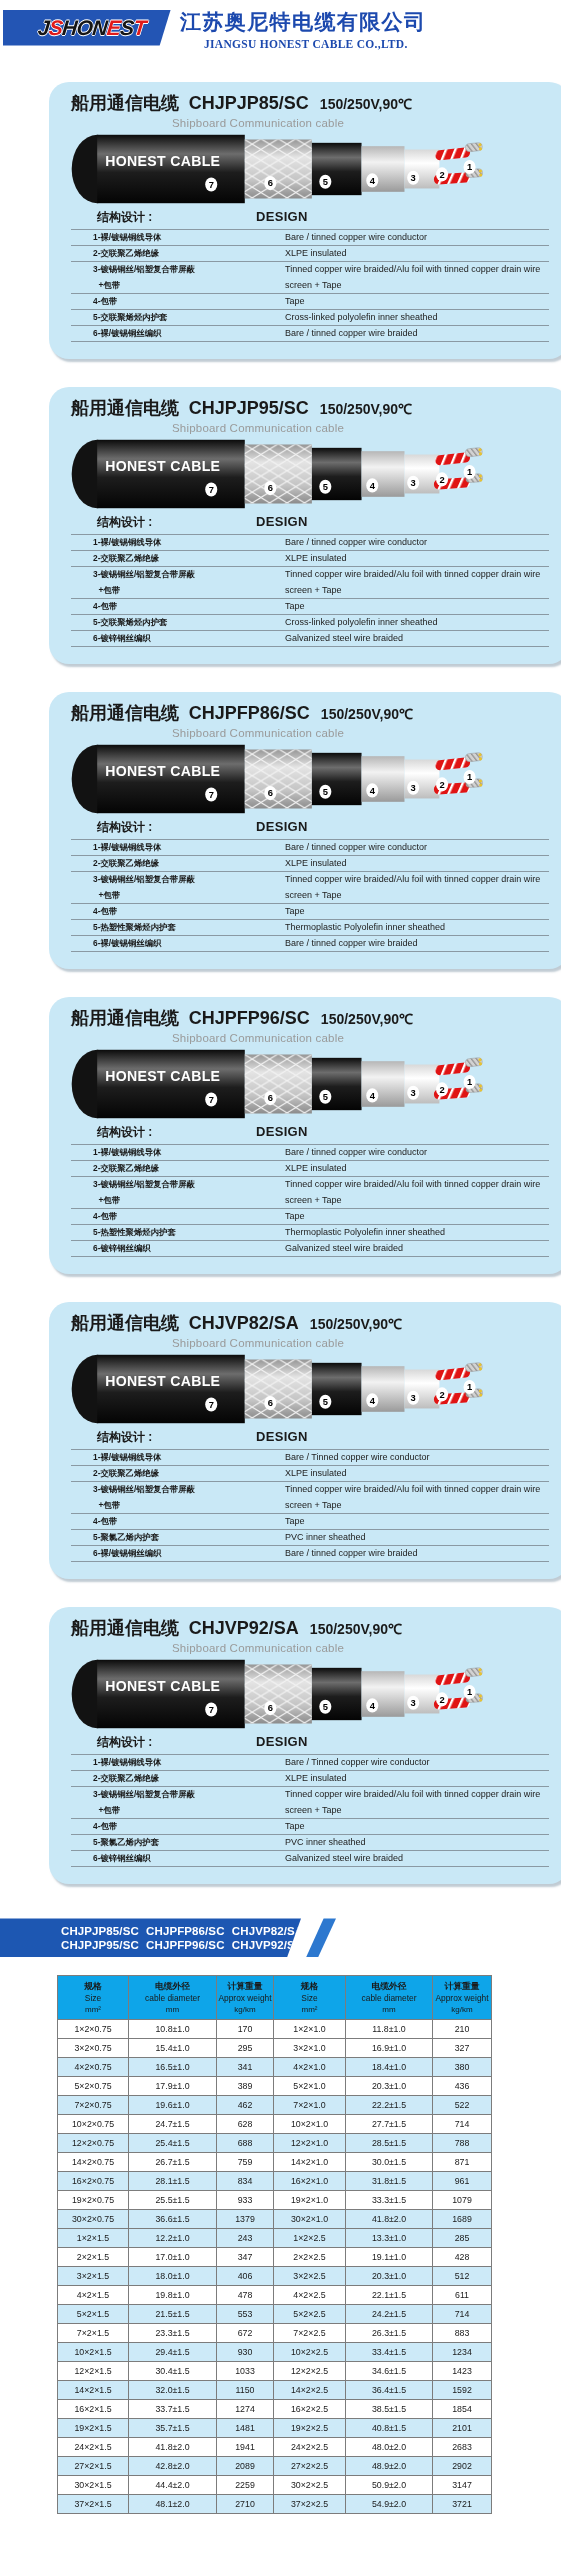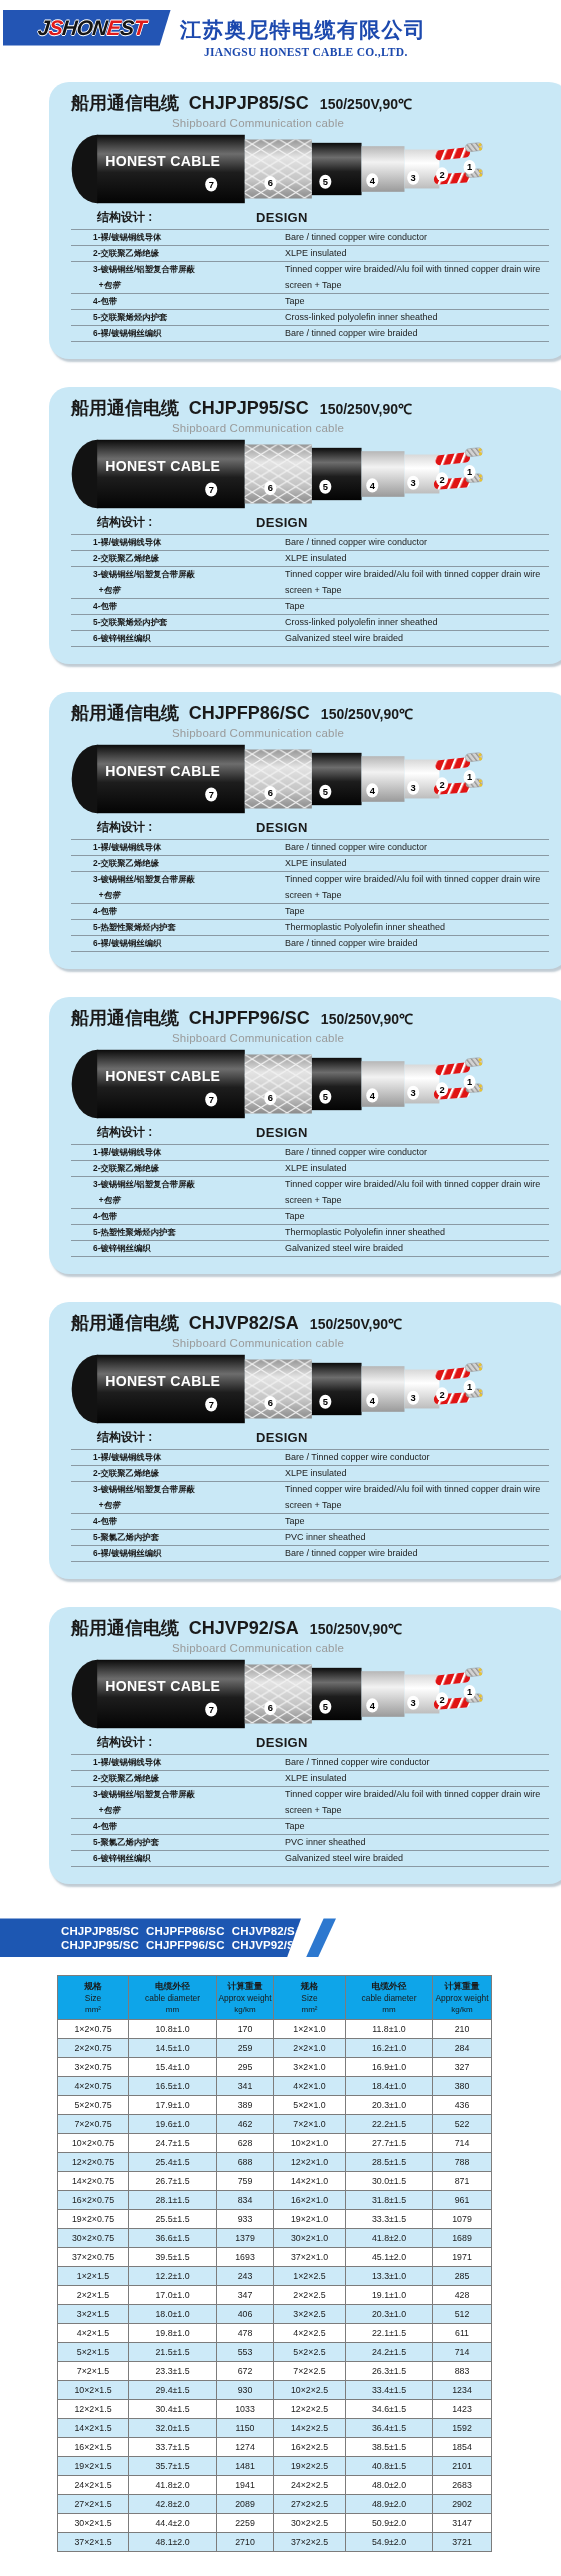--- a/index.html
+++ b/index.html
@@ -14,44 +14,44 @@
     background:#2355b4;
     clip-path:polygon(0 0,168px 0,157px 36px,0 36px);
     display:flex;align-items:center;padding-left:35px;box-sizing:border-box;
   }
   .logo-text{
     font-weight:900;font-style:italic;font-size:21px;letter-spacing:-0.7px;
     transform:skewX(-6deg);
     text-shadow:-0.7px 0 #fff,0.7px 0 #fff,0 -0.7px #fff,0 0.7px #fff;
     white-space:nowrap;
   }
-  .company{position:absolute;left:180px;top:16px;color:#1c49ae;}
+  .company{position:absolute;left:180px;top:8px;color:#1c49ae;}
   .company-cn{font-size:21px;font-weight:bold;letter-spacing:1.4px;}
   .company-en{font-family:"Liberation Serif", serif;font-size:11.5px;font-weight:bold;margin-top:2px;letter-spacing:0.3px;margin-left:24px;}
   
   .cards{margin:1.4px 0 0 49px;width:520px;}
   .card{
     background:#c9e8f6;border-radius:20px;height:277px;box-sizing:border-box;
     padding-top:12px;margin-bottom:28px;overflow:hidden;
     box-shadow:2px 2.7px 2px rgba(140,160,175,.55);
   }
   .card-title{margin-left:22px;line-height:19px;white-space:nowrap;}
   .t-cn{font-size:18px;font-weight:bold;}
   .t-model{font-size:18px;font-weight:bold;margin-left:6.8px;}
   .t-rating{font-size:14px;font-weight:bold;margin-left:8px;}
   .card-subtitle{margin-left:123px;margin-top:1.4px;font-size:11.5px;color:#9a9a9a;letter-spacing:0.2px;}
   .cable{margin:4px 0 4px 20px;line-height:0;}
-  .d-head{display:flex;margin-left:22px;margin-right:20px;height:17.6px;align-items:center;padding-bottom:2.7px;}
+  .d-head{display:flex;margin-left:22px;margin-right:20px;height:17.6px;align-items:flex-start;padding-bottom:2.7px;}
   .dh-cn{width:185px;box-sizing:border-box;padding-left:26px;font-size:12px;font-weight:bold;}
   .dh-en{font-size:13px;font-weight:bold;letter-spacing:0.3px;}
   .d-row{display:flex;margin-left:22px;margin-right:20px;border-top:1.4px solid #8a99a3;padding:2px 0;gap:29px;}
   .d-cn{width:185px;box-sizing:border-box;padding-left:22px;font-size:8.4px;font-weight:bold;line-height:10.8px;}
   .d-en{flex:1;font-size:9px;line-height:10.8px;color:#222;}
   .d-row.double .line2{margin-top:6px;}
-  .d-cn .line2{padding-left:5.4px;font-style:italic;}
+  .d-cn .line2{padding-left:5.4px;}
   
   .banner-wrap{position:relative;margin-top:34px;height:39px;}
   .banner{
     width:301px;height:39px;box-sizing:border-box;background:#1d57b2;
     clip-path:polygon(0 0,301px 0,287px 39px,0 39px);
     color:#fff;font-weight:bold;font-size:11.5px;line-height:14px;
     padding:5.4px 0 0 61px;letter-spacing:0.1px;word-spacing:4px;white-space:nowrap;
   }
   .banner-stripe{
     position:absolute;left:306px;top:0;width:30px;height:39px;background:#2d78cf;
@@ -929,28 +929,20 @@
     </thead>
     <tbody>
         <tr>
           <td>1×2×0.75</td>
           <td>10.8±1.0</td>
           <td>170</td>
           <td>1×2×1.0</td>
           <td>11.8±1.0</td>
           <td>210</td>
         </tr>
-        <tr class="alt">
-          <td>2×2×0.75</td>
-          <td>14.5±1.0</td>
-          <td>259</td>
-          <td>2×2×1.0</td>
-          <td>16.2±1.0</td>
-          <td>284</td>
-        </tr>
         <tr>
           <td>3×2×0.75</td>
           <td>15.4±1.0</td>
           <td>295</td>
           <td>3×2×1.0</td>
           <td>16.9±1.0</td>
           <td>327</td>
         </tr>
         <tr class="alt">
           <td>4×2×0.75</td>
@@ -1017,28 +1009,20 @@
           <td>1079</td>
         </tr>
         <tr class="alt">
           <td>30×2×0.75</td>
           <td>36.6±1.5</td>
           <td>1379</td>
           <td>30×2×1.0</td>
           <td>41.8±2.0</td>
           <td>1689</td>
         </tr>
-        <tr>
-          <td>37×2×0.75</td>
-          <td>39.5±1.5</td>
-          <td>1693</td>
-          <td>37×2×1.0</td>
-          <td>45.1±2.0</td>
-          <td>1971</td>
-        </tr>
         <tr class="alt">
           <td>1×2×1.5</td>
           <td>12.2±1.0</td>
           <td>243</td>
           <td>1×2×2.5</td>
           <td>13.3±1.0</td>
           <td>285</td>
         </tr>
         <tr>
           <td>2×2×1.5</td>

